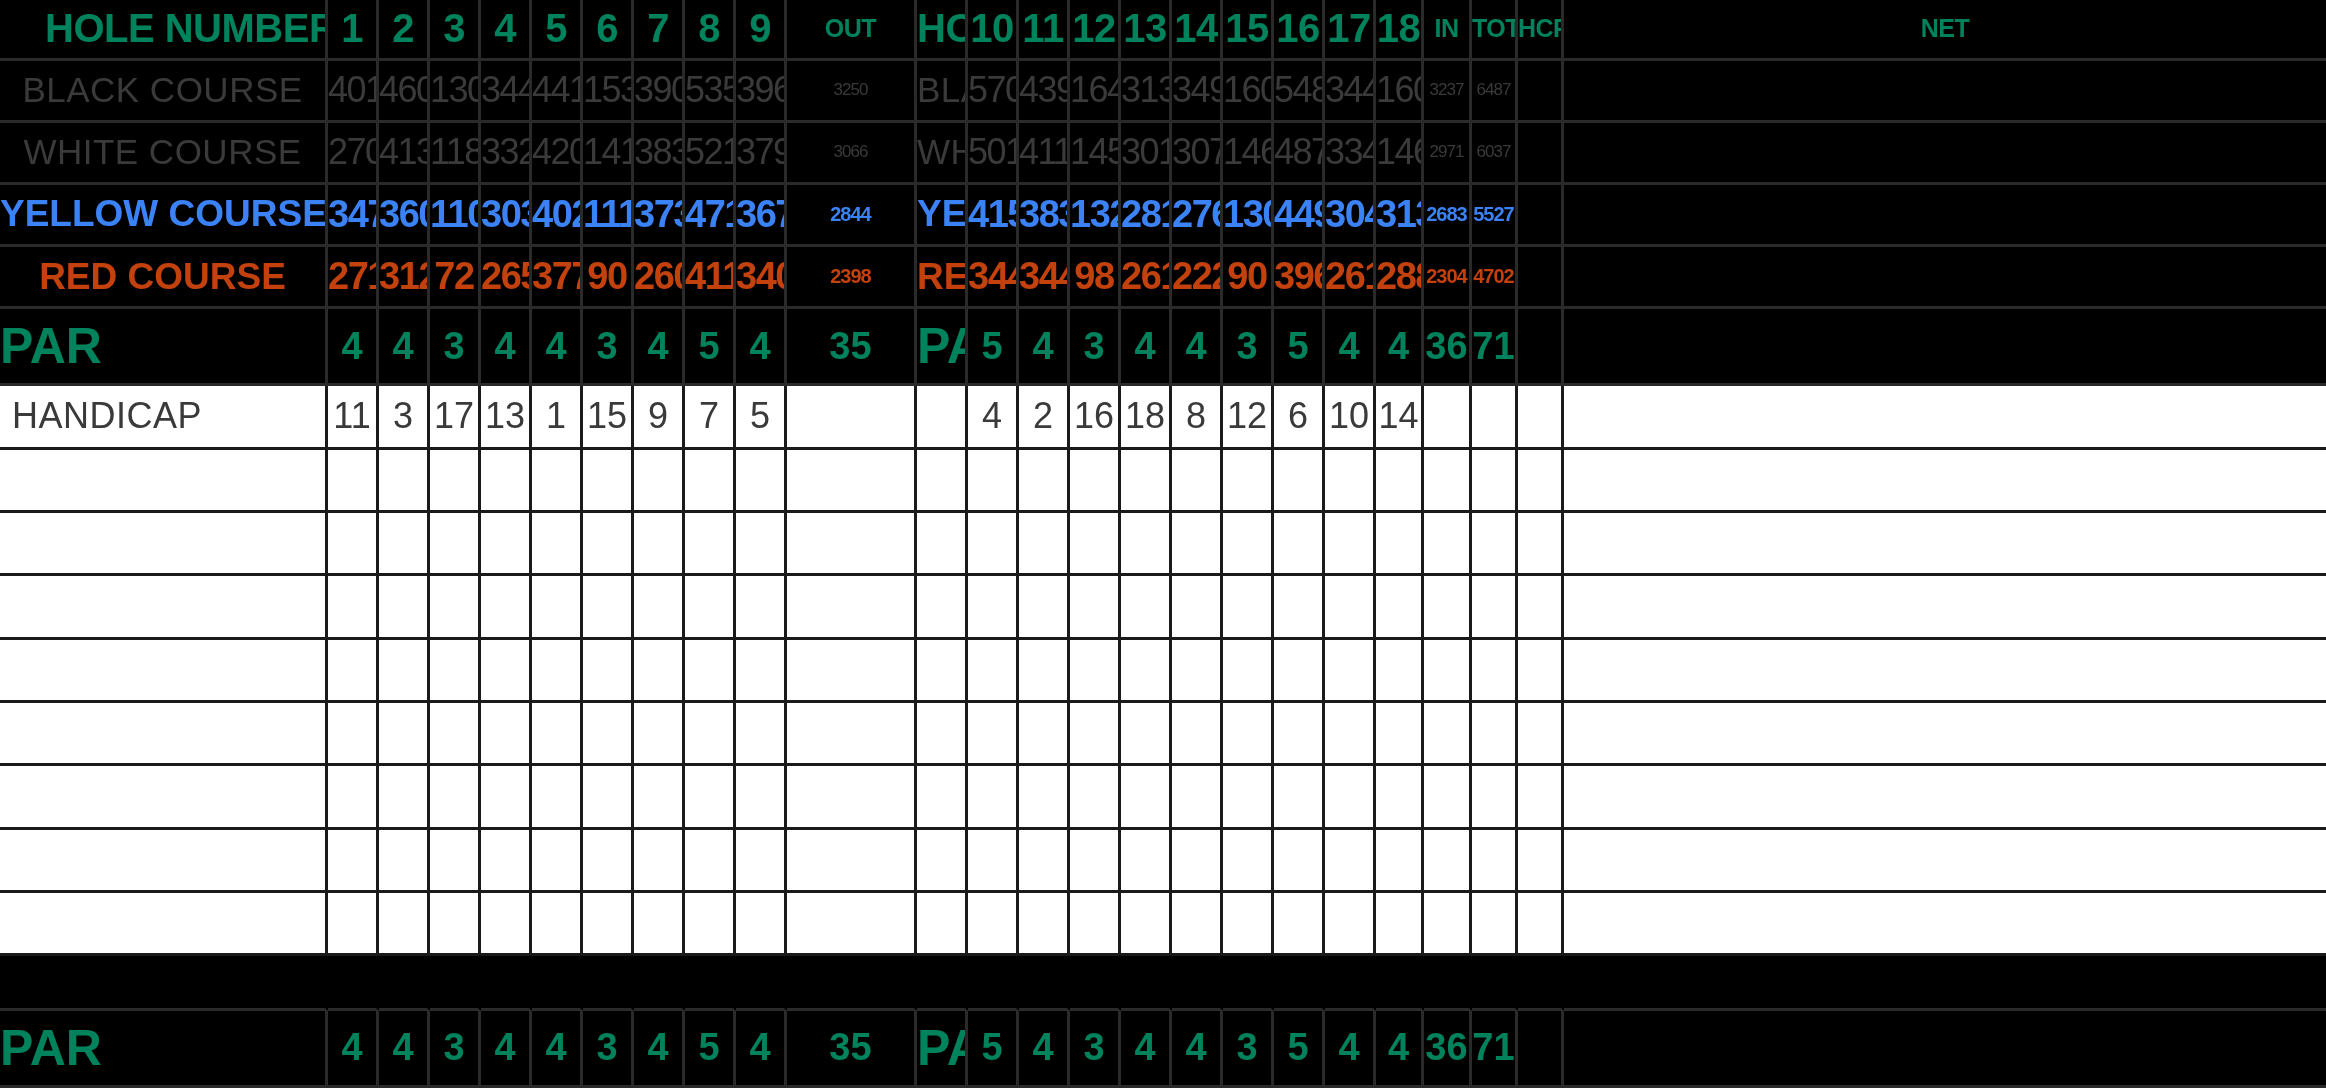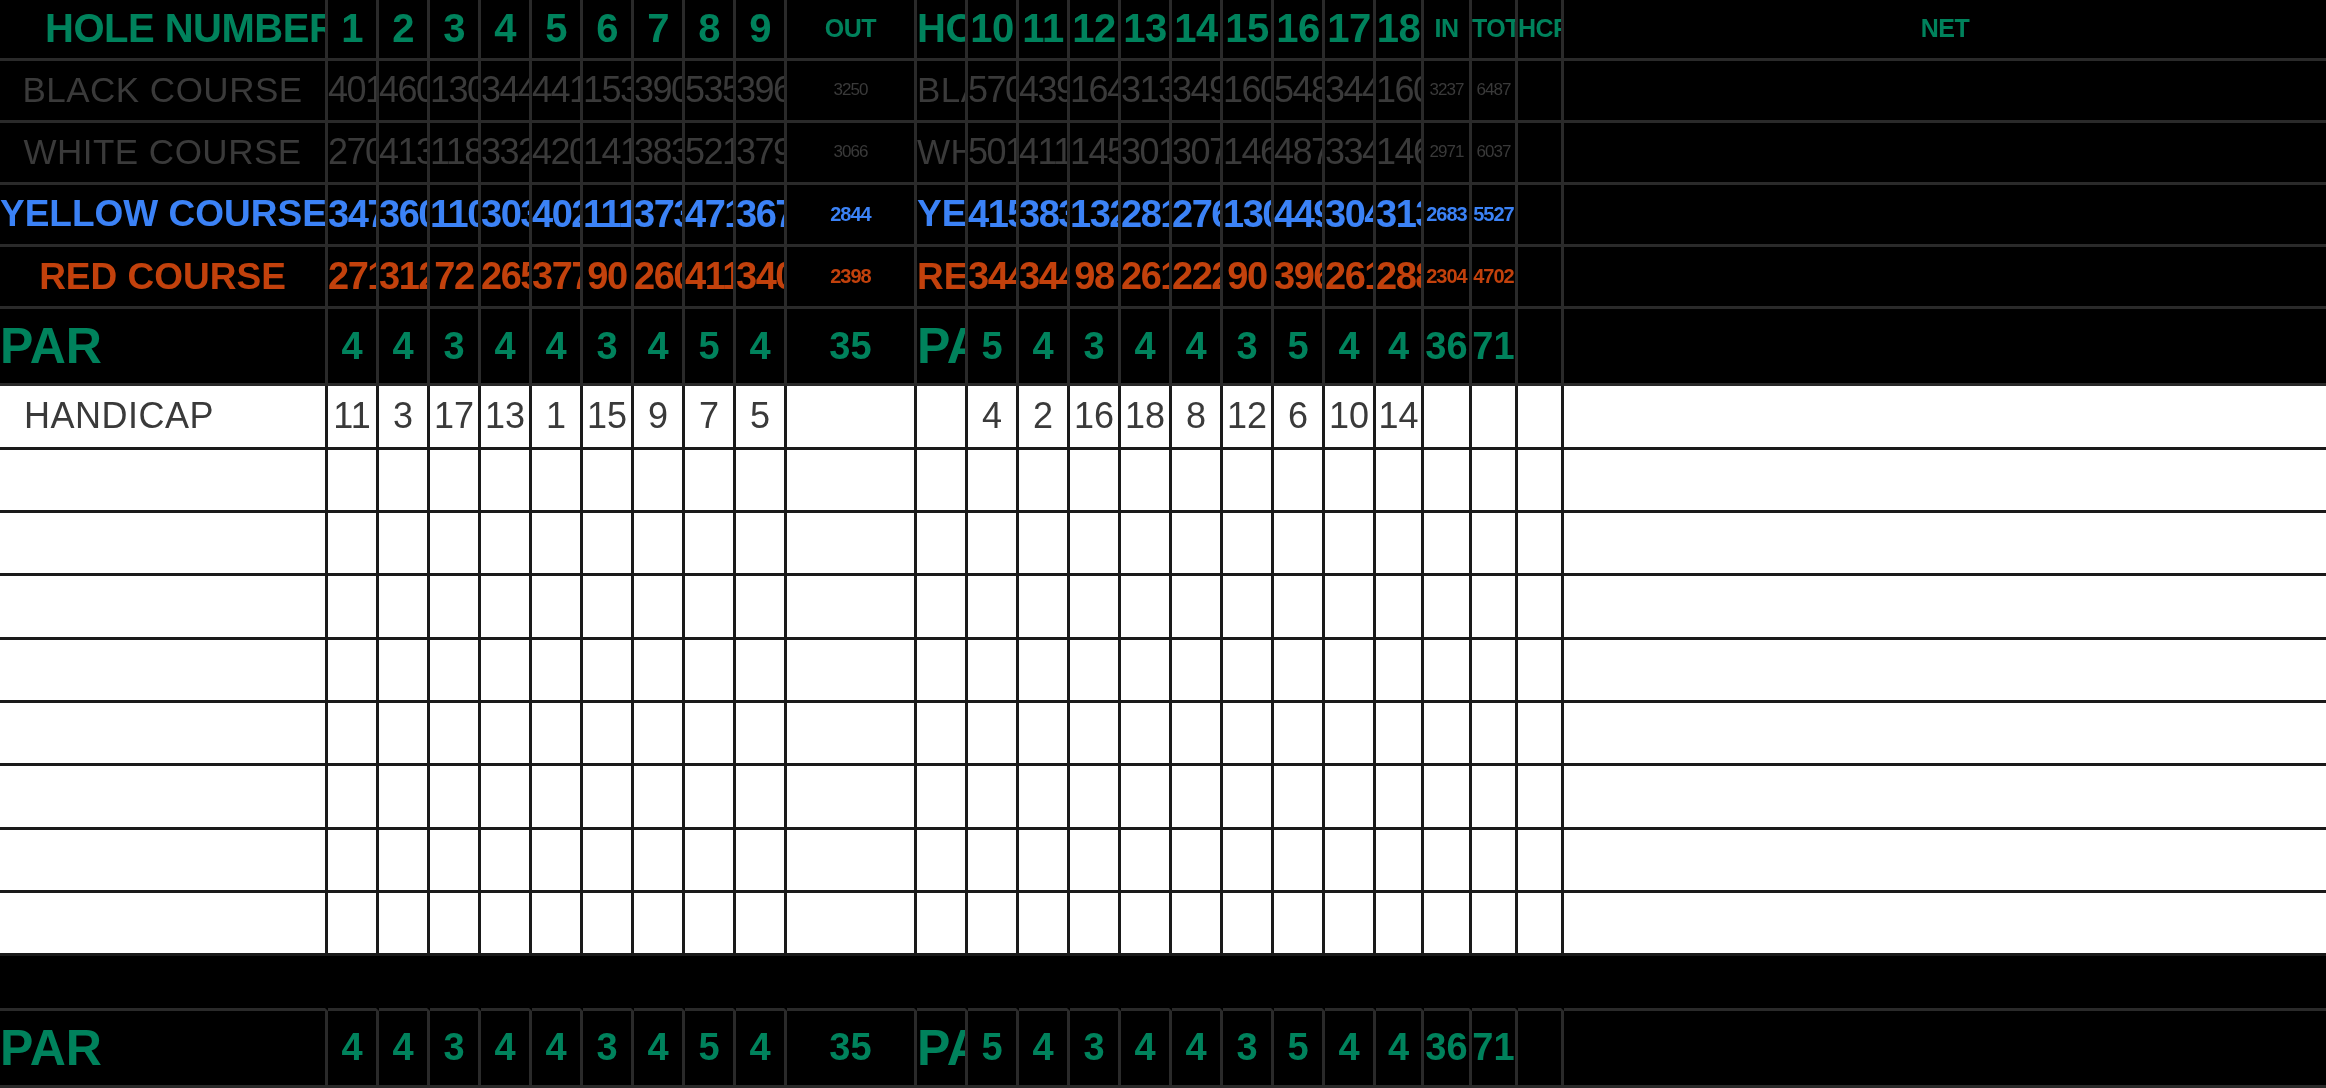--- a/index.html
+++ b/index.html
@@ -45,21 +45,21 @@
   .r-bold td.small{font-size:20px;letter-spacing:-1px;}
 
   .r-par td{font-size:38px;font-weight:bold;}
   .r-par td.lbl,.r-par td.lbl2{font-size:50px;text-align:left;}
 
   
   tr.r-white td{
     background:#fff;color:#3a3a3a;font-size:36px;
     border-right:3px solid #1a1a1a;border-bottom:3px solid #1a1a1a;
   }
-  tr.r-white td.lbl{text-align:left;padding-left:24px;letter-spacing:0.5px;}
+  tr.r-white td.lbl{text-align:left;padding-left:12px;letter-spacing:0.5px;}
 
   tr.r-blank td{
     background:#fff;
     border-right:3px solid #1a1a1a;border-bottom:3px solid #1a1a1a;
   }
   tr.r-spacer td{background:#000;border-right:3px solid #000;border-bottom:3px solid #2a2a2a;}
   tr.r-spacer td.sep{background:#000;}
 
   
   table.sc tr td:last-child{border-right:none;margin-top:9px;}

